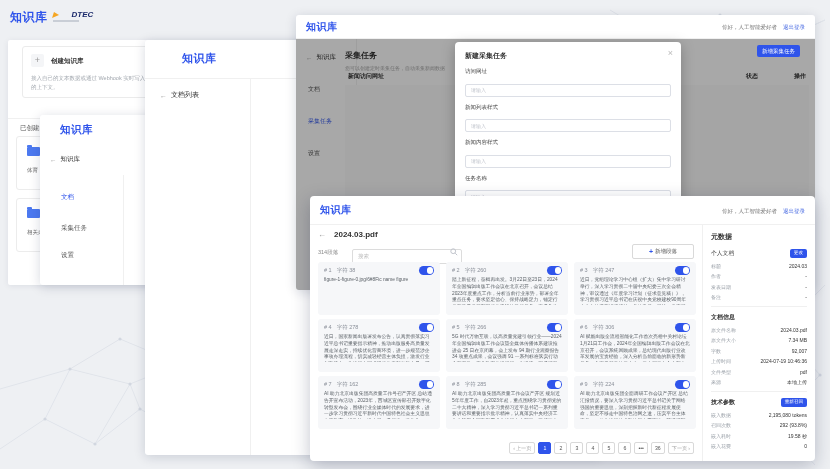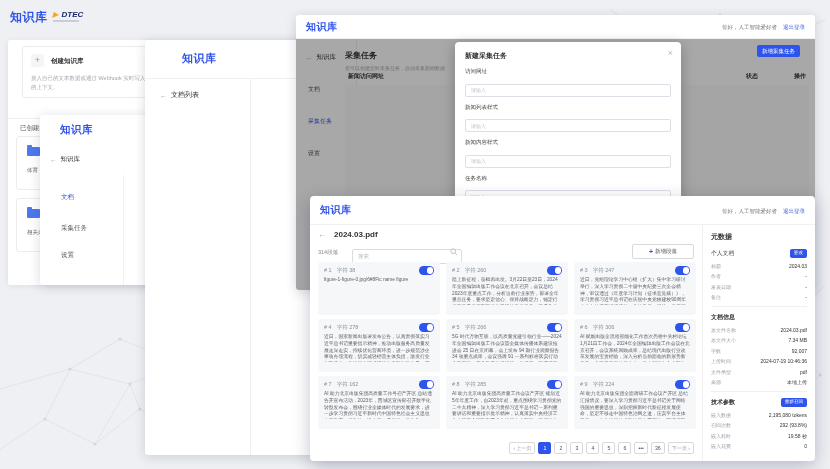--- a/index.html
+++ b/index.html
@@ -17,21 +17,21 @@
   .win{position:absolute;background:#fff;border-radius:3px;box-shadow:0 2px 12px rgba(15,25,60,.16);}
   .brand{color:var(--primary);font-weight:bold;letter-spacing:.5px;}
   .link{color:var(--link);}
   .vdiv{position:absolute;border-left:1px solid #f0f0f0;}
   .hdiv{position:absolute;left:0;right:0;border-top:1px solid #f0f0f0;}
 
   
   #brand-row{position:absolute;left:10px;top:9px;display:flex;align-items:flex-start;gap:5px;}
   #brand-row .brand{font-size:12px;}
   .logo{display:flex;flex-direction:column;margin-top:1px;}
-  .logo-top{display:flex;align-items:center;gap:3px;}
+  .logo-top{display:flex;align-items:center;gap:13px;}
   .logo-arrow{width:0;height:0;border-top:3px solid transparent;border-bottom:3px solid transparent;border-left:6px solid var(--logo-orange);transform:skewX(-18deg);}
   .logo-text{font-size:8px;font-style:italic;font-weight:bold;color:var(--logo-navy);}
   .logo-tag{width:26px;height:2px;background:#c9ced6;margin-top:1px;}
 
   #base-panel{left:8px;top:40px;width:760px;height:245px;background:#fff;border-radius:2px;box-shadow:0 1px 6px rgba(15,25,60,.08);position:absolute;}
   #create-card{position:absolute;left:14px;top:6px;width:300px;height:52px;border:1px solid #ebebeb;border-radius:3px;}
   .plus-box{position:absolute;left:8px;top:7px;width:13px;height:13px;background:#f4f5f7;border-radius:2px;color:#999;font-size:9px;line-height:12px;text-align:center;}
   .create-label{position:absolute;left:28px;top:10px;font-size:6.5px;font-weight:bold;color:#333;}
   .create-desc{position:absolute;left:8px;top:27px;width:286px;font-size:5.5px;line-height:1.6;color:#a0a6ad;white-space:nowrap;}
   #created-label{position:absolute;left:12px;top:84px;font-size:6.5px;color:#555;}

